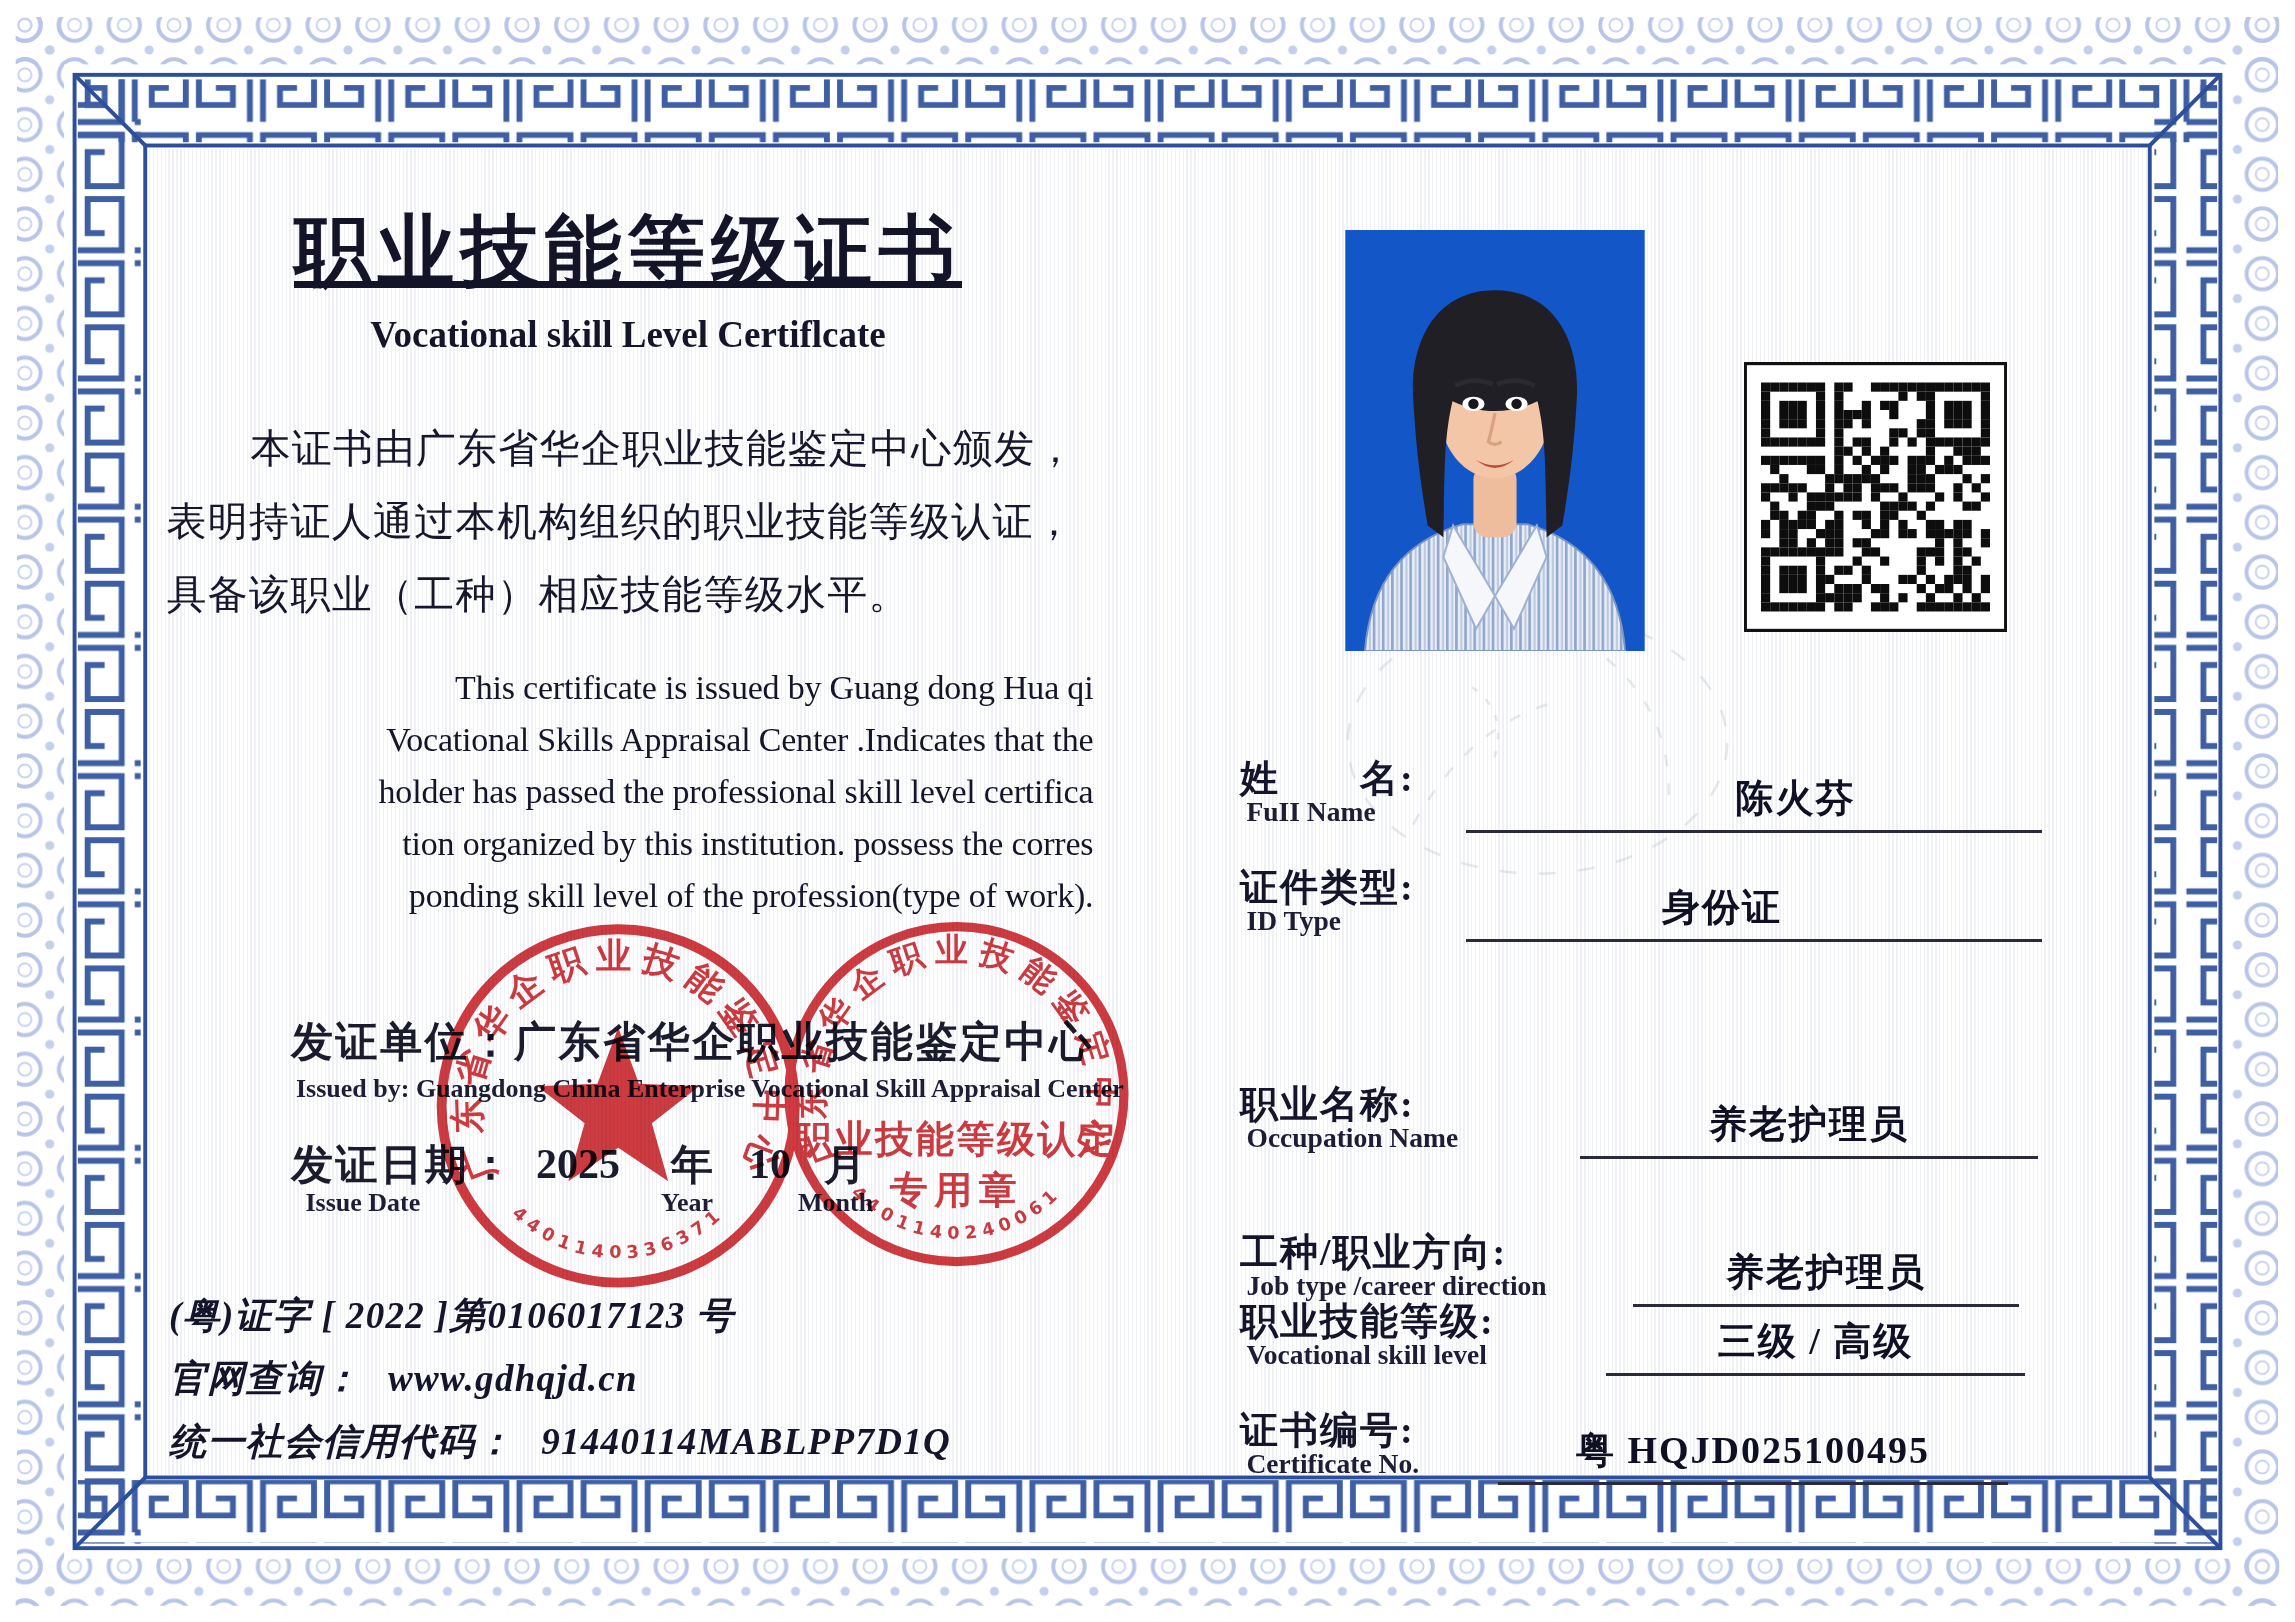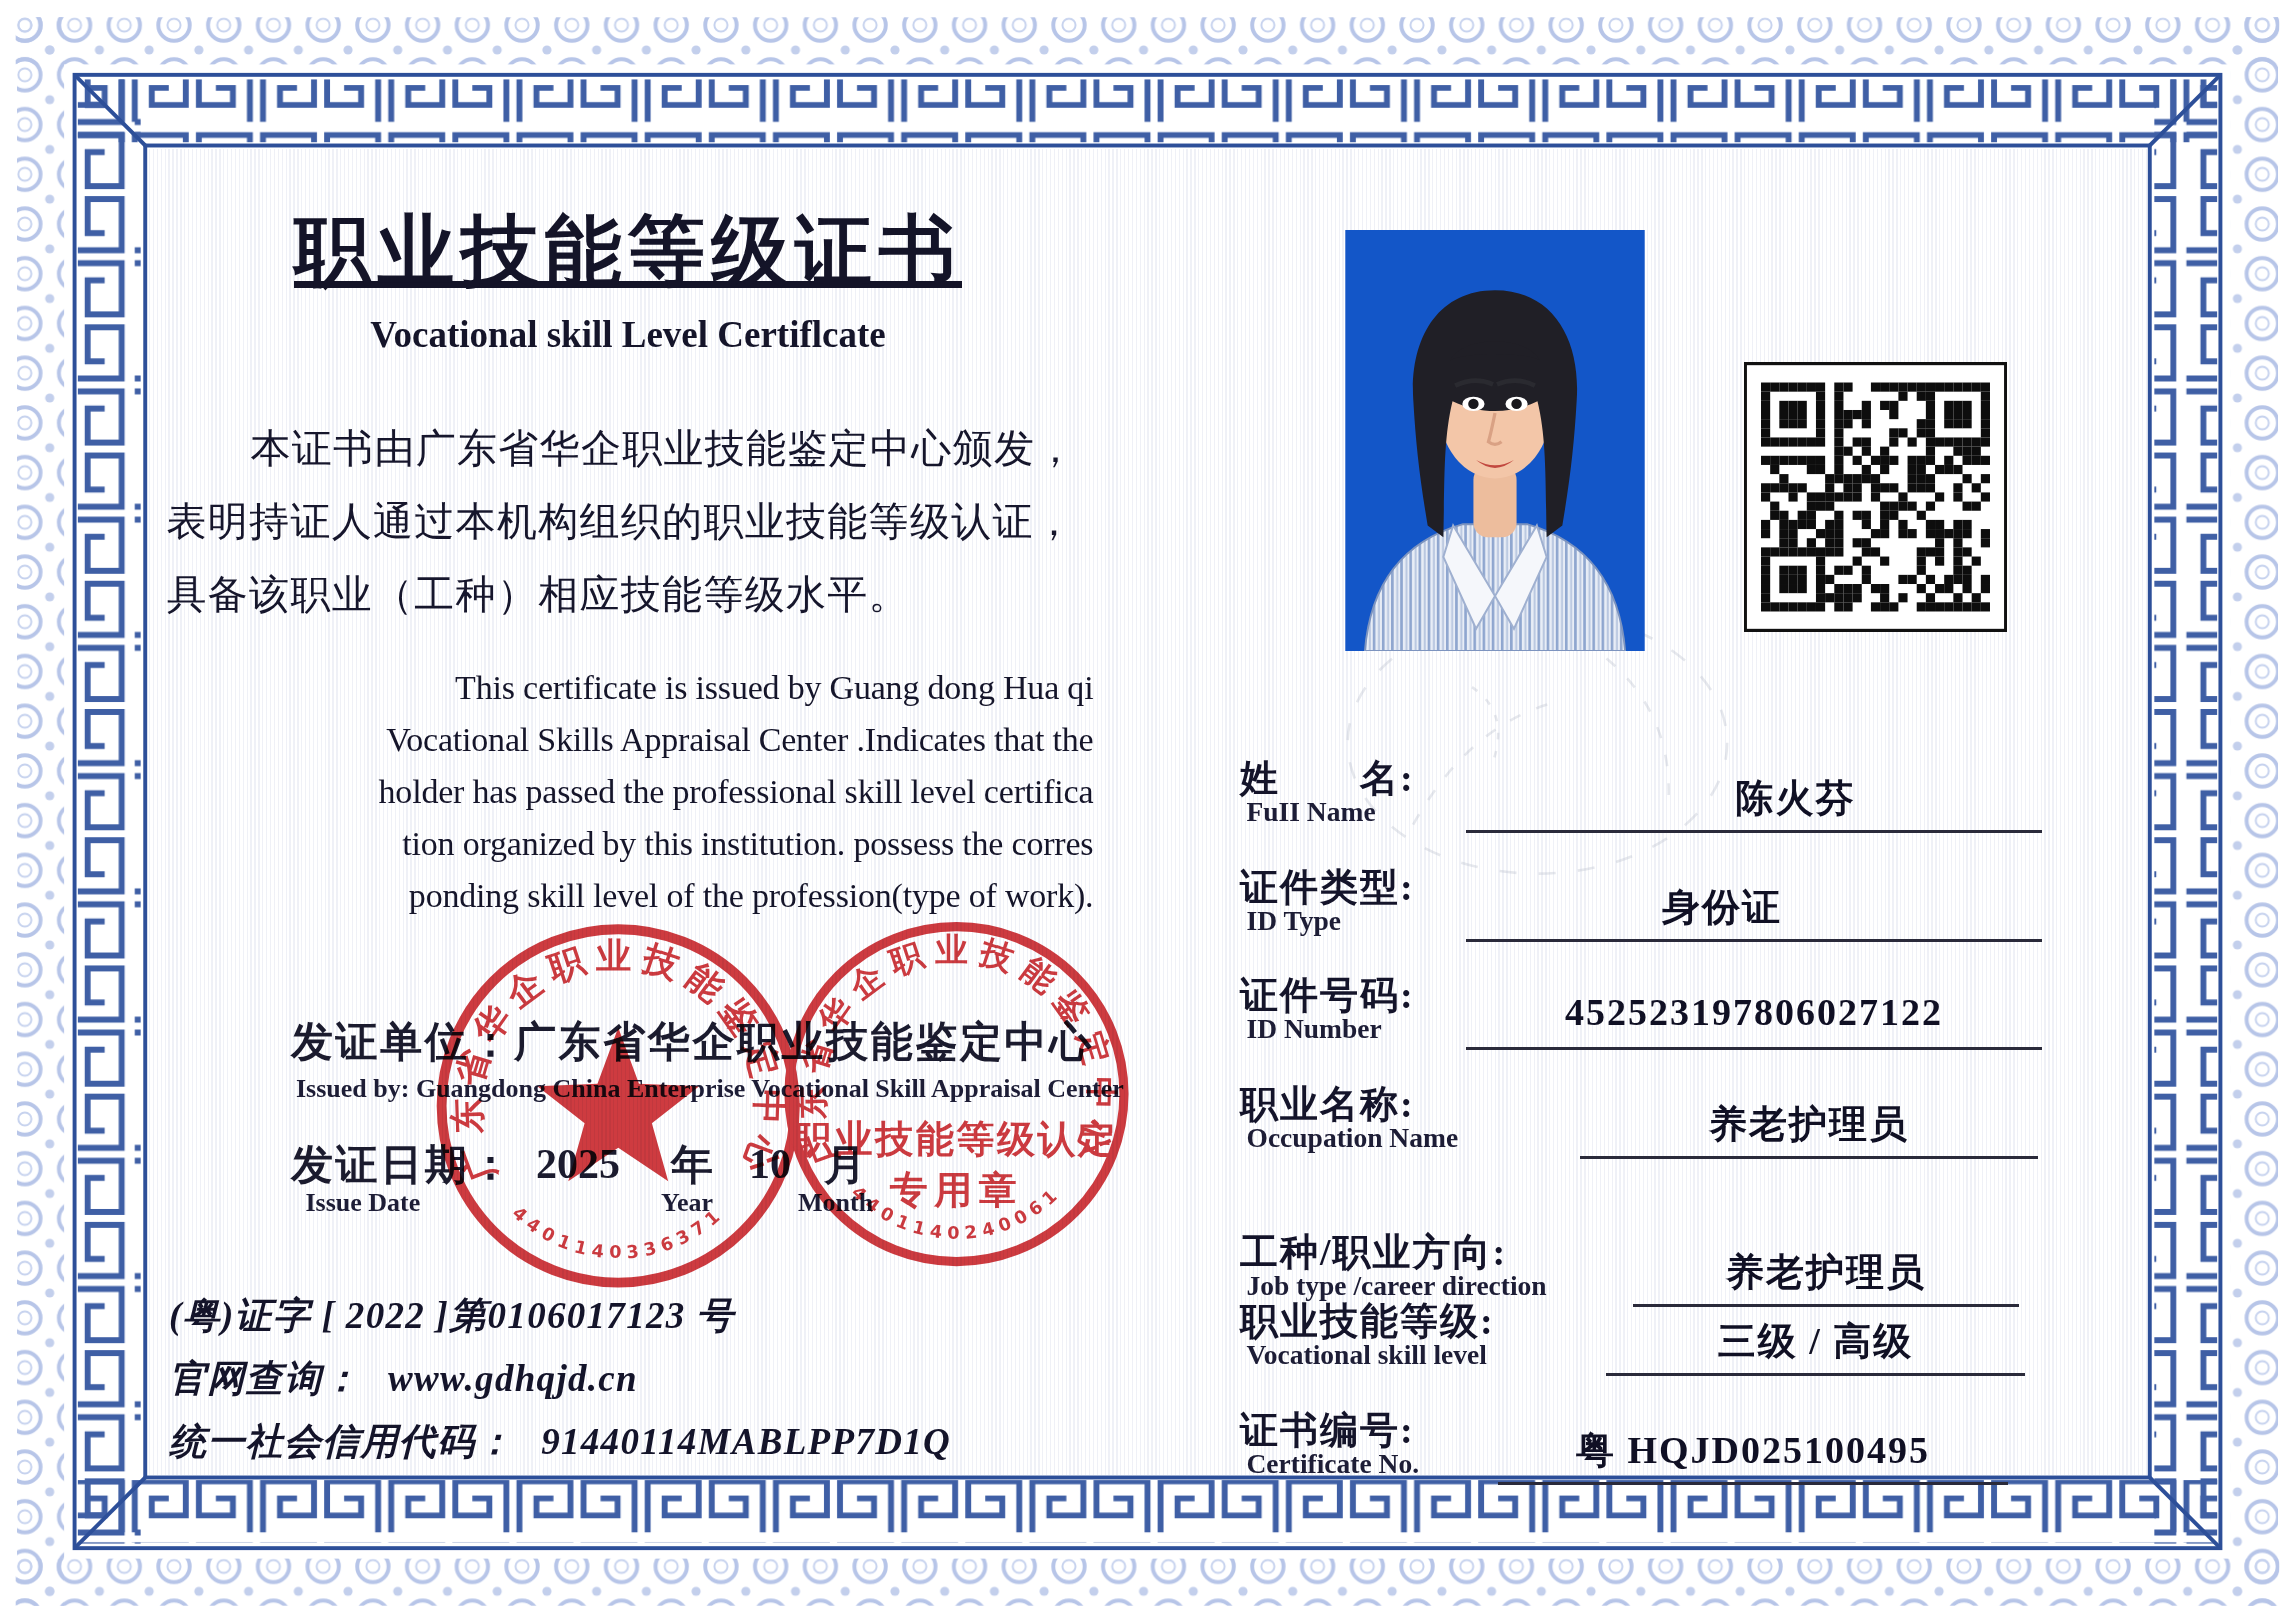--- a/index.html
+++ b/index.html
@@ -139,26 +139,20 @@
       <div class="field" style="top:0;">
         <div class="fl-zh">姓　　名:</div>
         <div class="fl-en">FuII Name</div>
         <div class="fl-value" style="left:236px;width:639px;">陈火芬</div>
         <div class="fl-line" style="left:226px;width:576px;"></div>
       </div>
       <div class="field" style="top:109px;">
         <div class="fl-zh">证件类型:</div>
         <div class="fl-en">ID Type</div>
         <div class="fl-value" style="left:226px;width:512px;">身份证</div>
-        <div class="fl-line" style="left:226px;width:576px;"></div>
-      </div>
-      <div class="field" style="top:217px;">
-        <div class="fl-zh">证件号码:</div>
-        <div class="fl-en">ID Number</div>
-        <div class="fl-value" style="left:226px;width:576px;">452523197806027122</div>
         <div class="fl-line" style="left:226px;width:576px;"></div>
       </div>
       <div class="field" style="top:326px;">
         <div class="fl-zh">职业名称:</div>
         <div class="fl-en">Occupation Name</div>
         <div class="fl-value" style="left:340px;width:458px;">养老护理员</div>
         <div class="fl-line" style="left:340px;width:458px;"></div>
       </div>
       <div class="field" style="top:458px;margin-top:16px;">
         <div class="fl-zh">工种/职业方向:</div>

